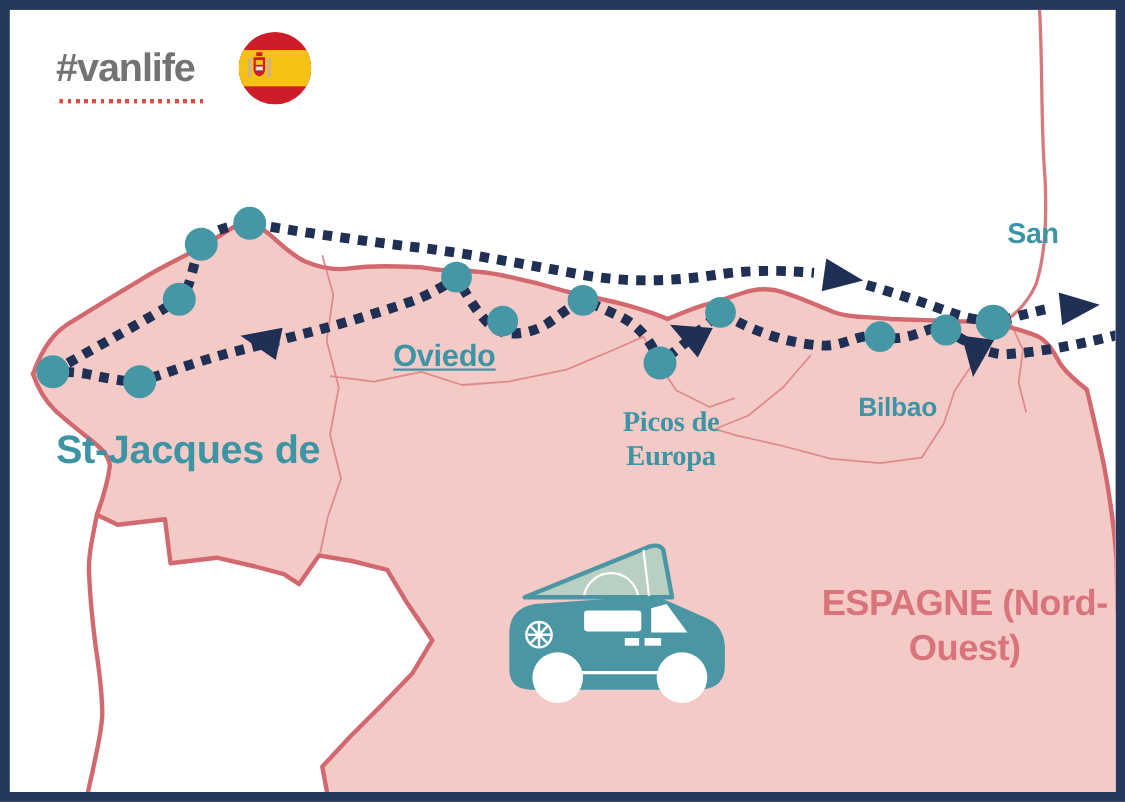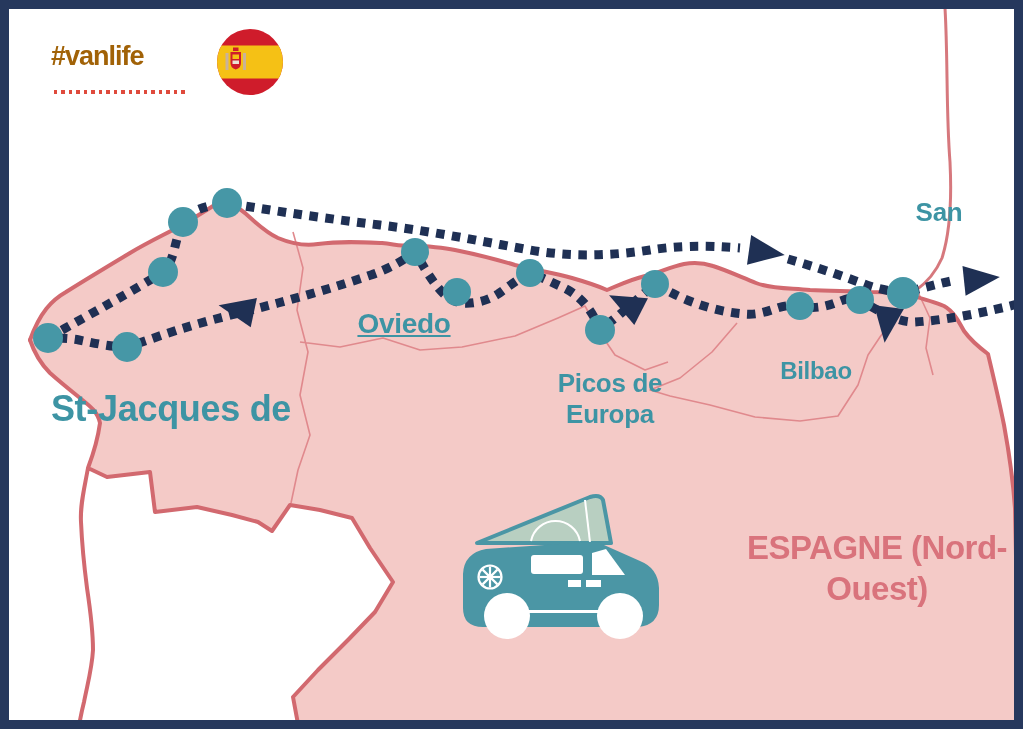--- a/index.html
+++ b/index.html
@@ -10,28 +10,28 @@
   .land{fill:#f4cac7;stroke:none;}
   .coast{fill:none;stroke:#d2696f;stroke-width:4;stroke-linejoin:round;stroke-linecap:round;}
   .border-thin{fill:none;stroke:#e0898d;stroke-width:1.6;stroke-linejoin:round;}
   .border-france{fill:none;stroke:#d2696f;stroke-width:3;opacity:.9;stroke-linecap:round;}
   .route{fill:none;stroke:#1f3054;stroke-width:9;stroke-dasharray:8.5 7.5;stroke-linecap:butt;}
   .wp{fill:#4697a6;}
   .arrow{fill:#1f3054;}
   .label{position:absolute;font-weight:bold;color:#3d94a4;text-align:center;
          font-size:26px;line-height:1.2;letter-spacing:-.3px;}
   .label div{white-space:nowrap;}
-  #title{position:absolute;left:42px;top:32px;font-size:27px;font-weight:bold;
-         color:#a16207;letter-spacing:-1px;}
+  #title{position:absolute;left:42px;top:32px;font-size:36px;font-weight:bold;
+         color:#737373;letter-spacing:-1px;}
   #title-underline{position:absolute;left:45px;top:81px;width:132px;height:3.5px;
          background:repeating-linear-gradient(90deg,#df4a3c 0 3.5px,transparent 3.5px 7.5px);}
   #label-espagne{color:#d9737c;font-size:33px;line-height:1.25;letter-spacing:-.5px;}
   #label-sansebastian{left:840px;top:188px;width:180px;}
   #label-oviedo{left:320px;top:298px;width:150px;font-size:28px;text-decoration:underline;}
-  #label-picos{left:516px;top:359px;width:170px;}
+  #label-picos{left:516px;top:359px;width:170px;font-family:Liberation Serif, serif;}
   #label-bilbao{left:732px;top:348px;width:150px;font-size:24px;}
   #label-stjacques{left:32px;top:378px;width:260px;font-size:36px;}
   #label-espagne{left:703px;top:518px;width:330px;}
 </style>
 </head>
 <body>
 
 <div id="stage">
 
   <svg id="map-svg" viewBox="0 0 1023 729">

